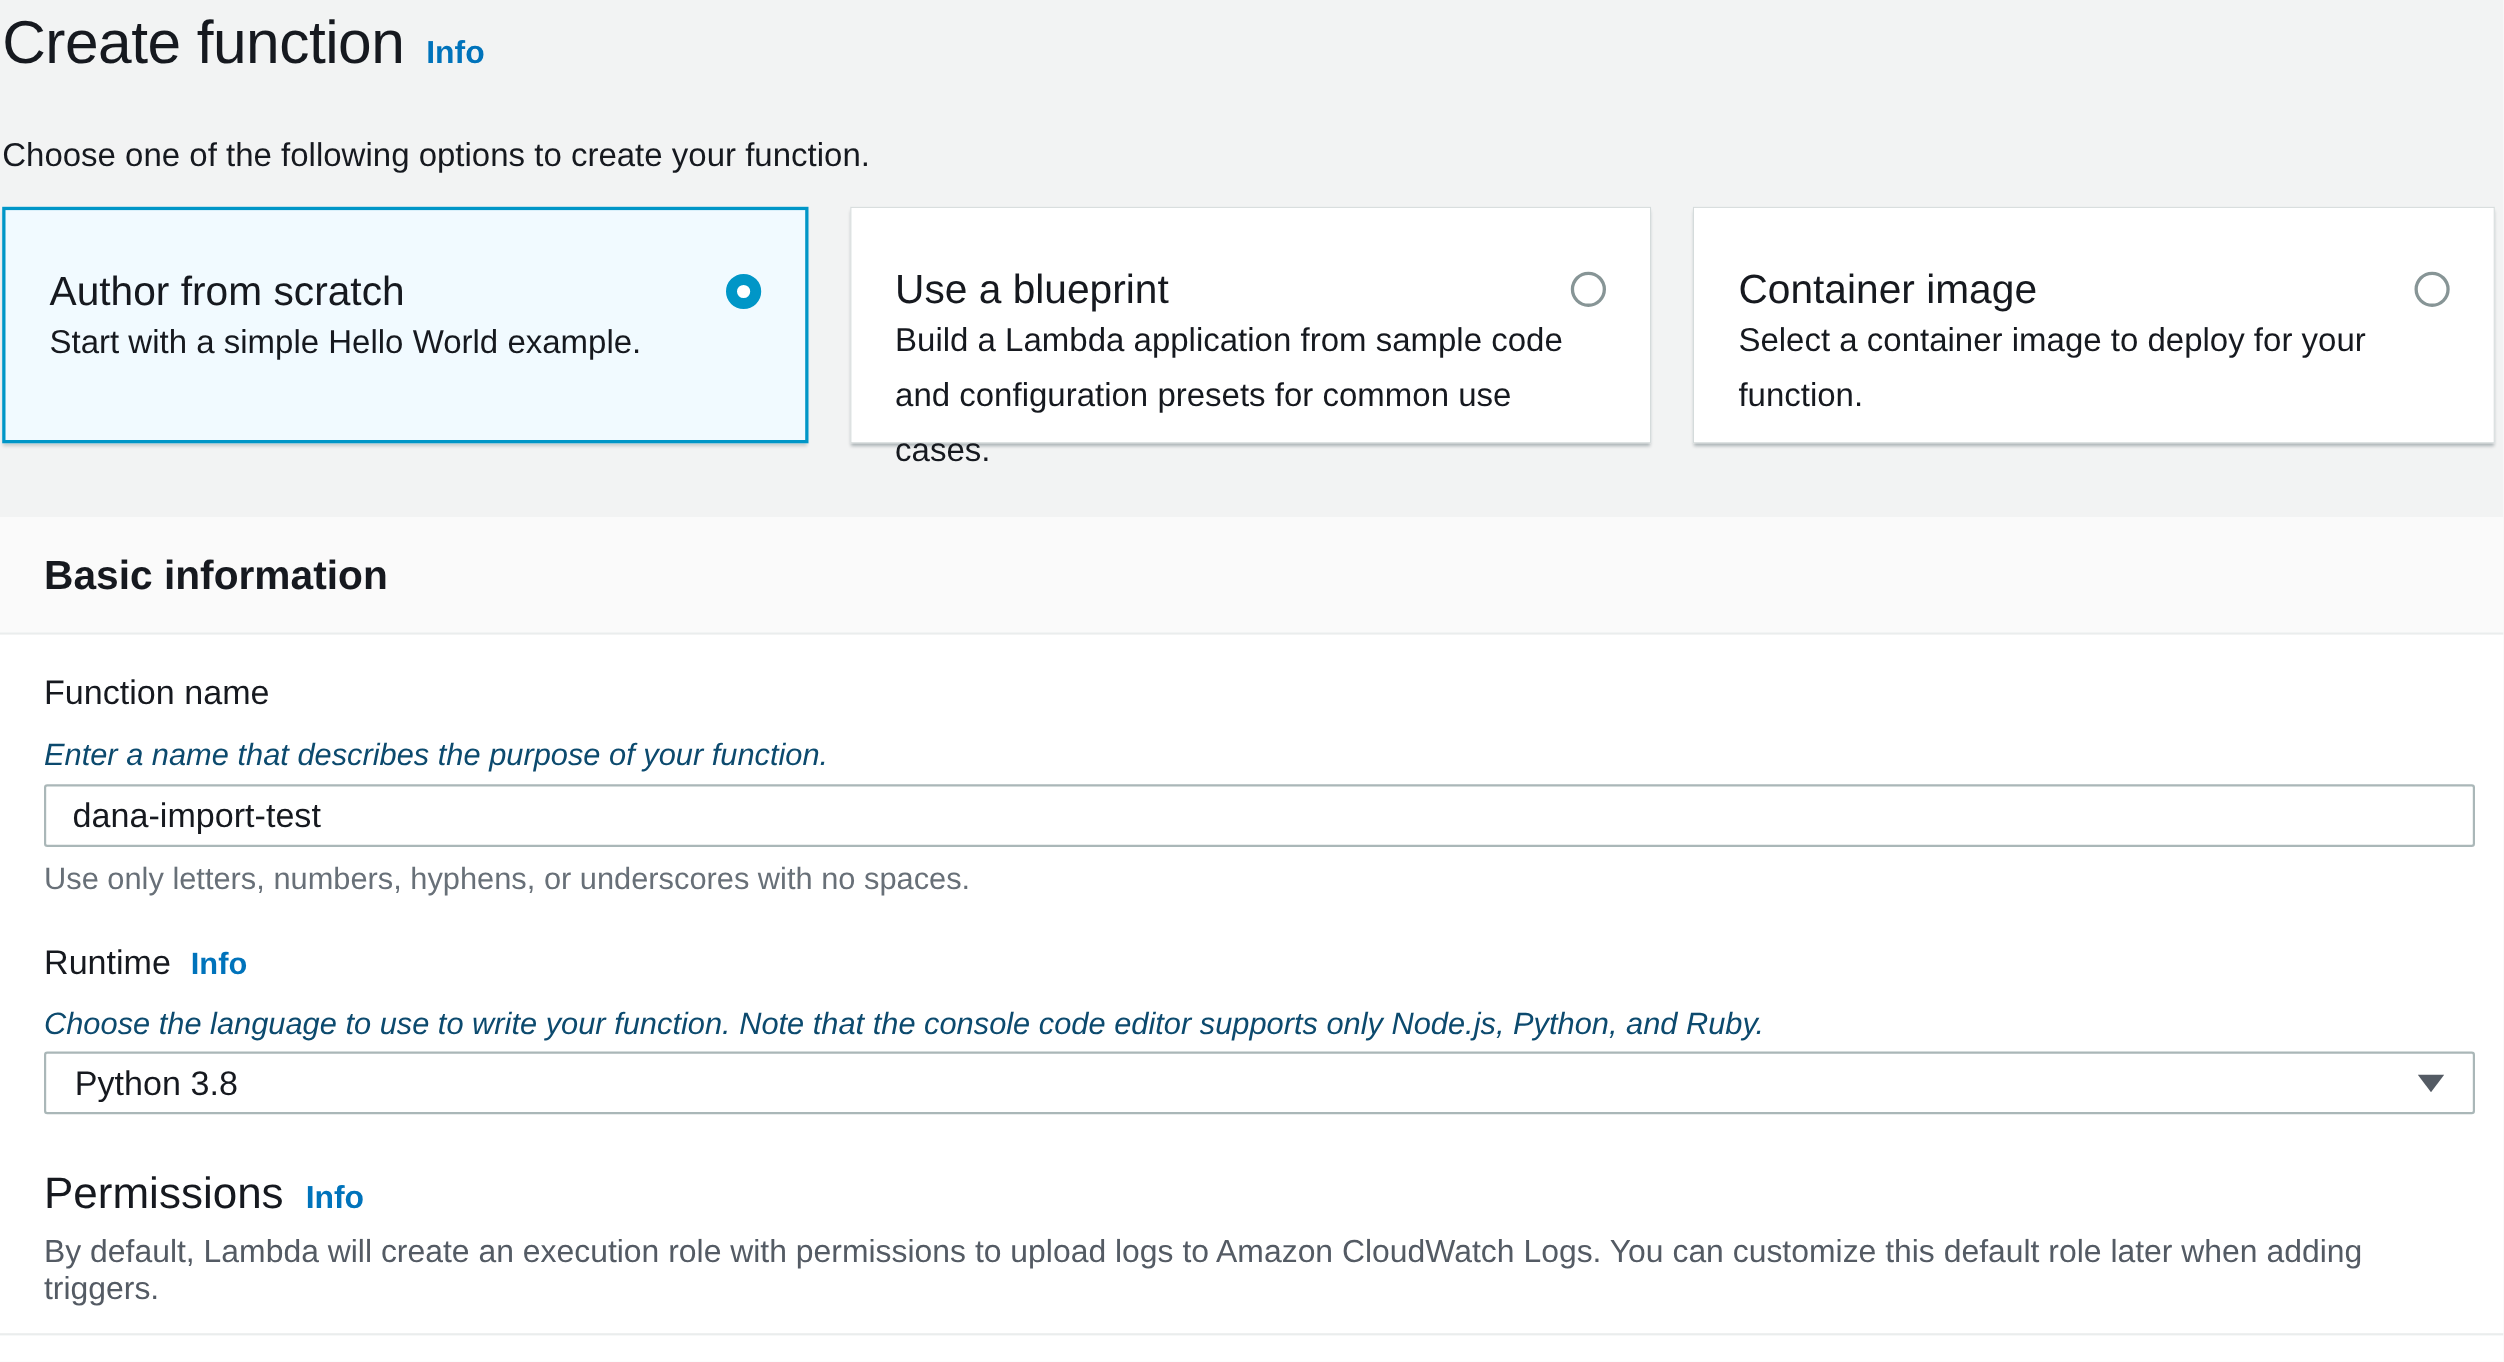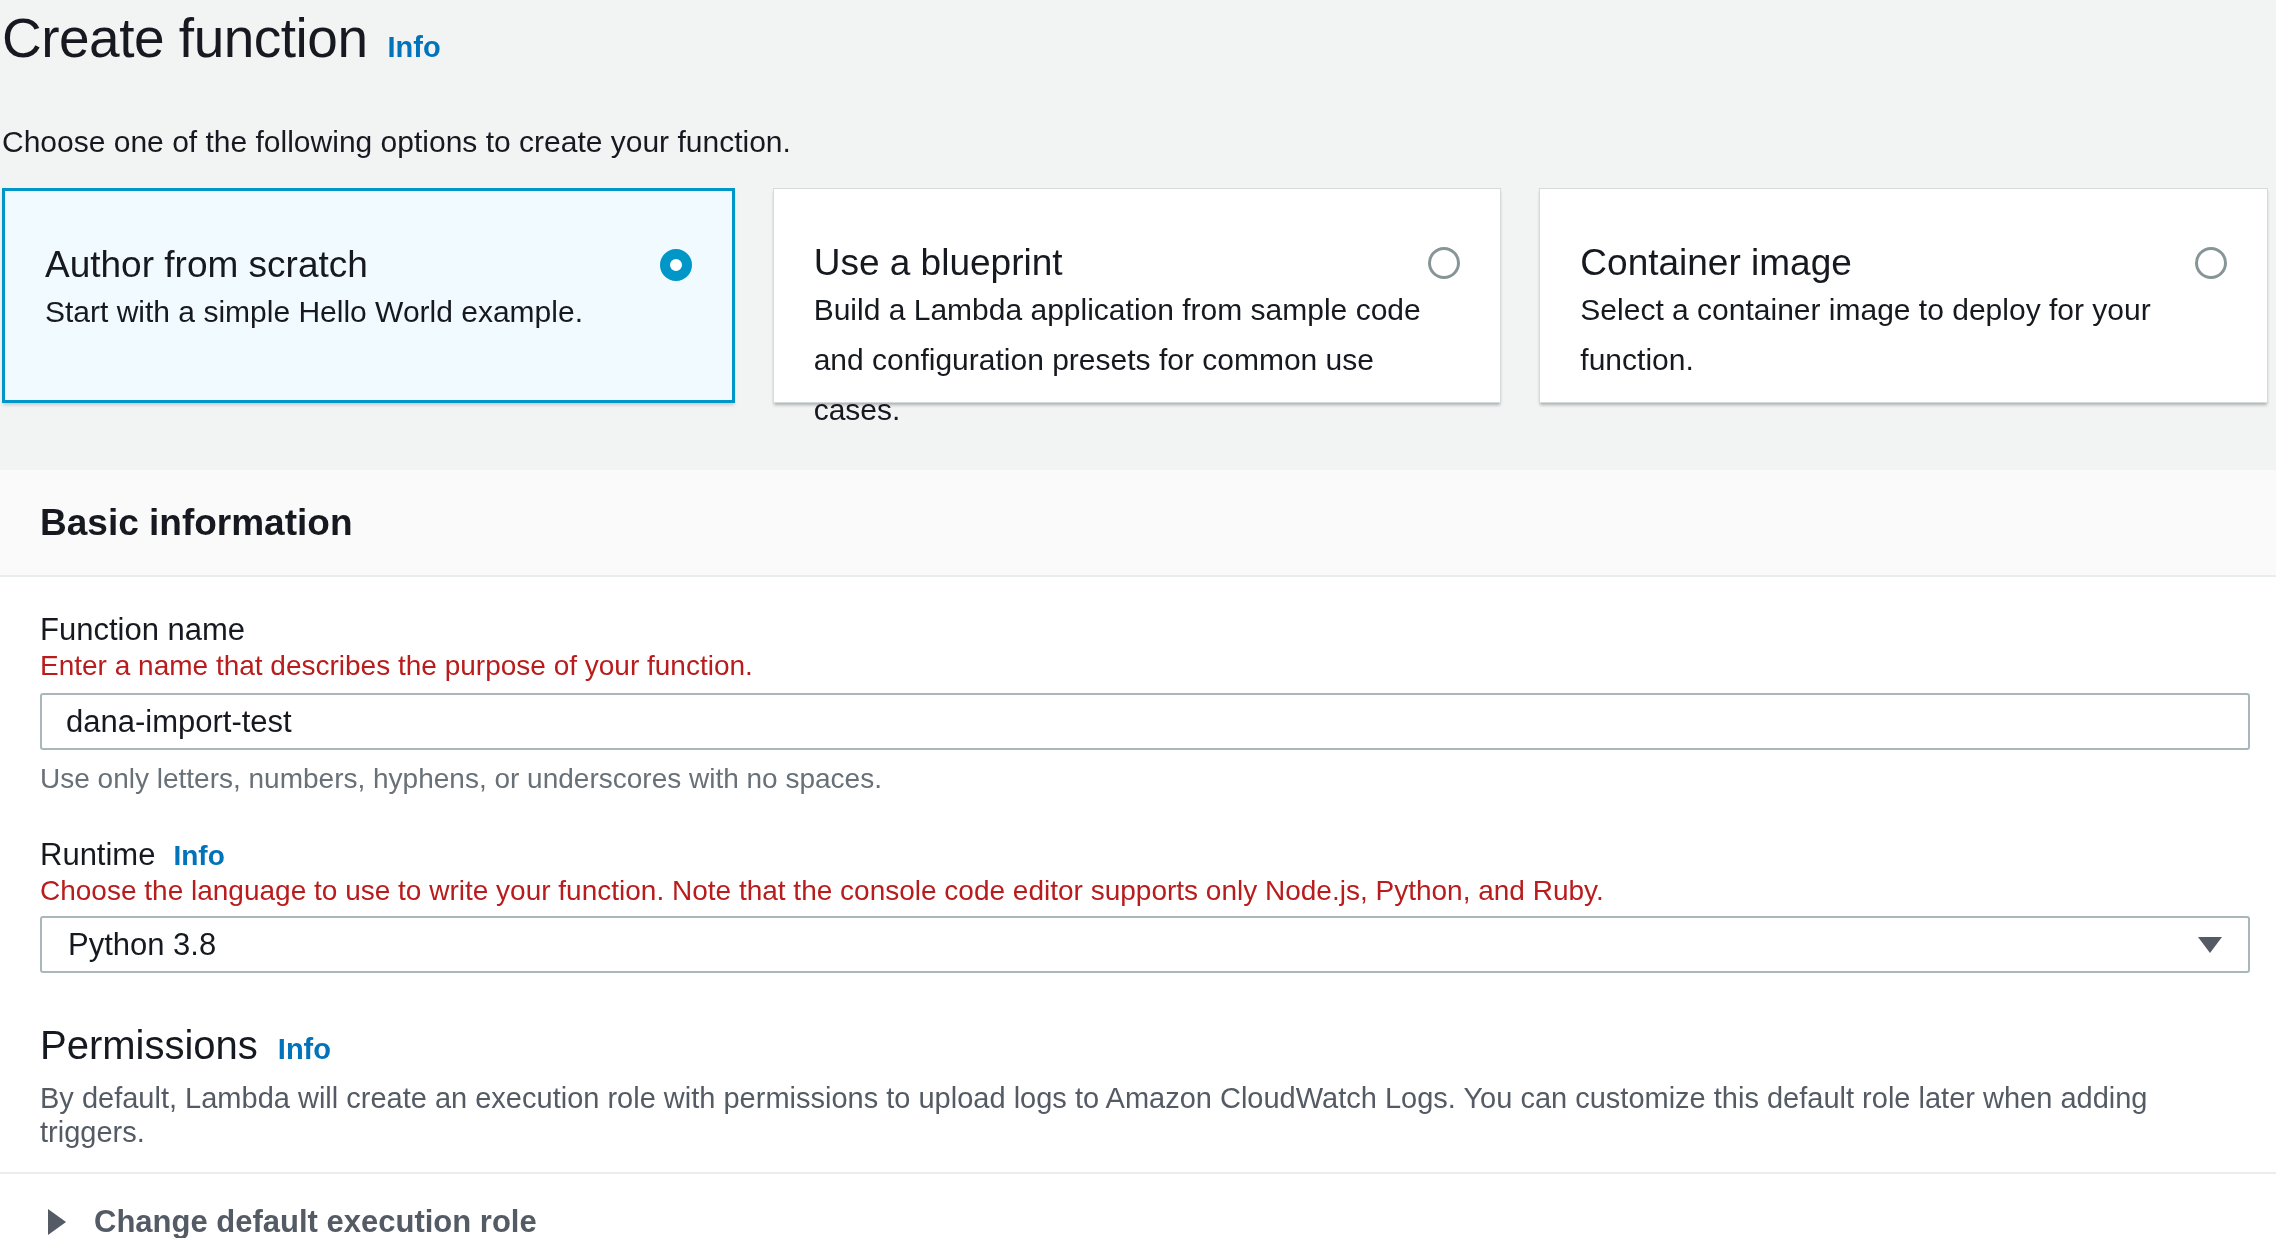--- a/index.html
+++ b/index.html
@@ -51,21 +51,21 @@
   .container-header {
     height: 107px; background: #fafafa; border-bottom: 2px solid #eaeded;
     display: flex; align-items: center; padding-left: 40px;
   }
   .container-header h2 { font-size: 37px; font-weight: 700; }
   .container-body { background: #ffffff; padding: 34px 26px 23px 40px; }
 
   .field-label { font-size: 31px; line-height: 38px; color: #16191f; }
   .label-row { display: flex; align-items: baseline; }
   .label-row .info-link { font-size: 28px; margin-left: 18px; }
-  .field-desc { font-size: 28px; line-height: 34px; color: #b91c1c; margin-top: 0; }
+  .field-desc { font-size: 28px; line-height: 34px; color: #0c4a6e; margin-top: 20px; font-style: italic; }
 
   .text-input {
     display: block; width: 100%; height: 57px; margin-top: 10px;
     border: 2px solid #aab7b8; border-radius: 3px;
     font-family: "Liberation Sans", sans-serif;
     font-size: 31px; color: #16191f; padding: 0 24px; background: #fff;
     outline: none;
   }
   .field-hint { font-size: 28px; line-height: 34px; color: #687078; margin-top: 12px; }
 

